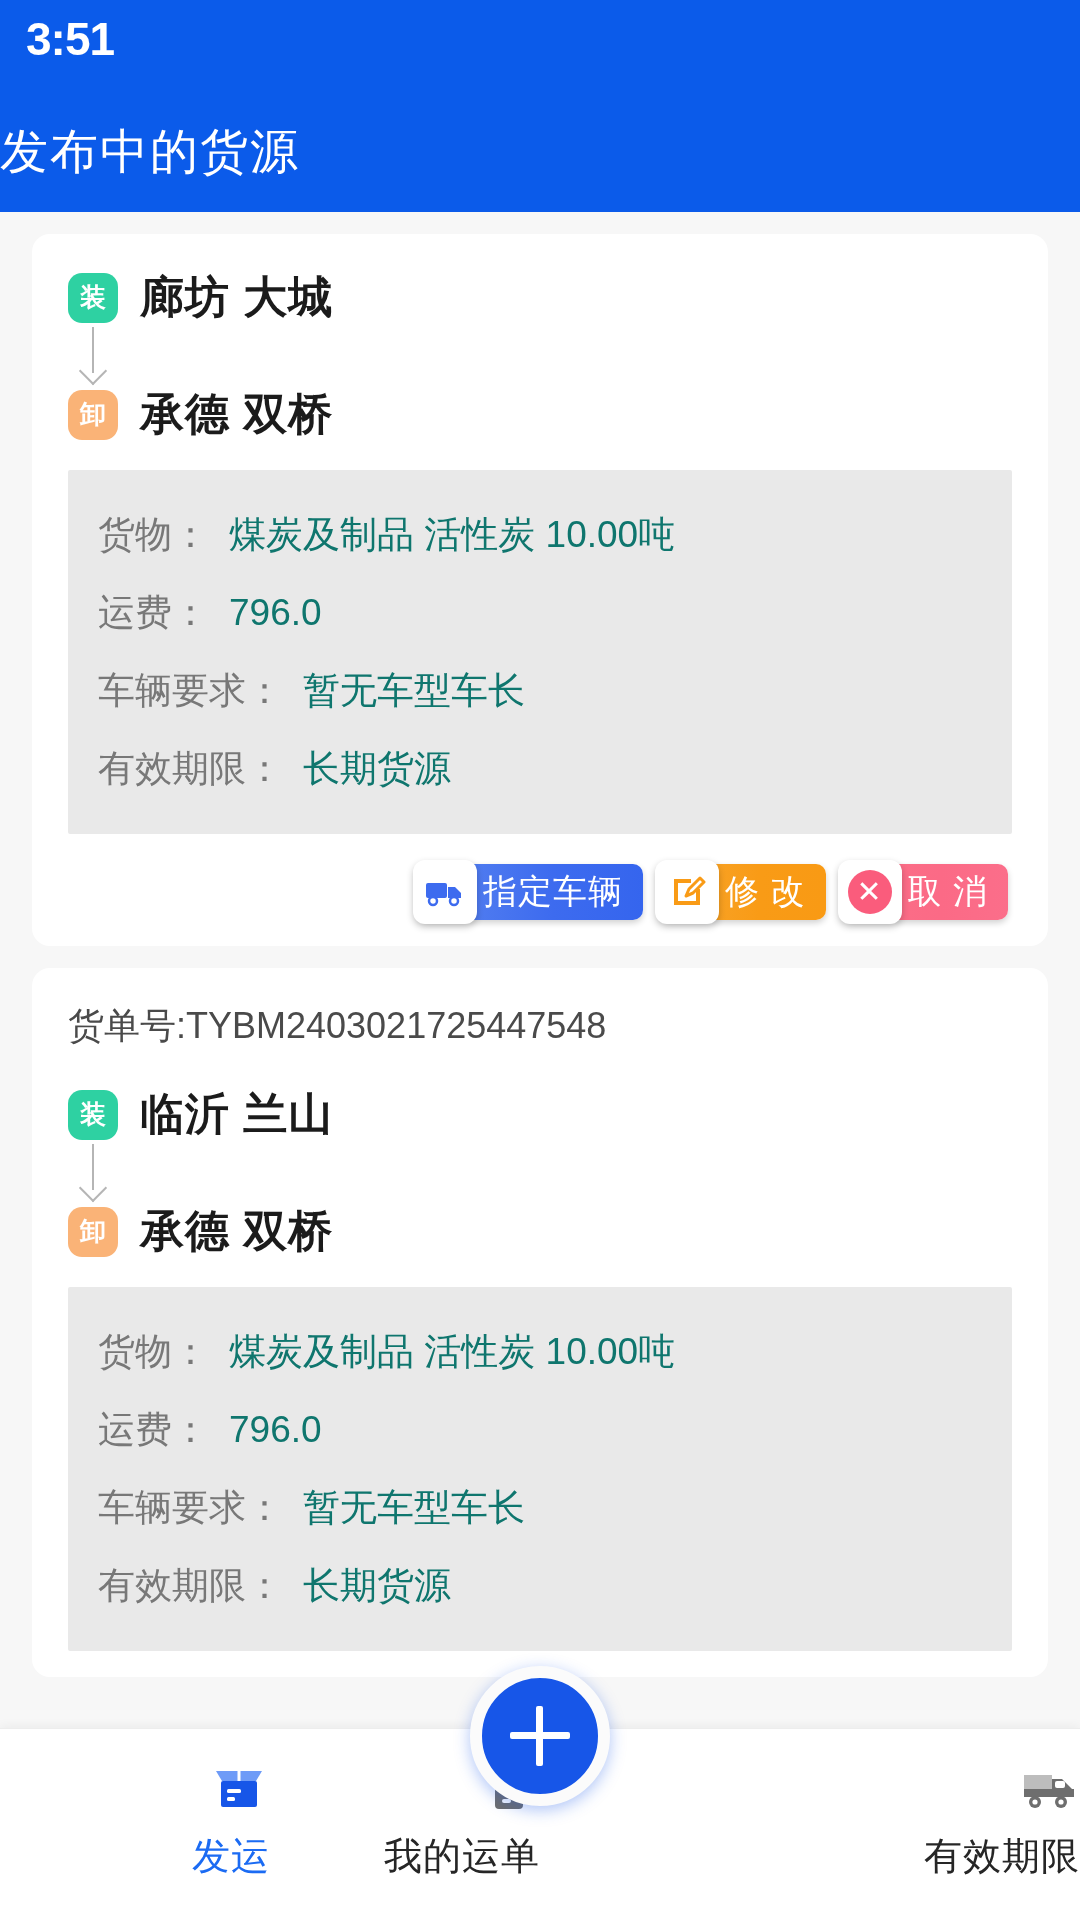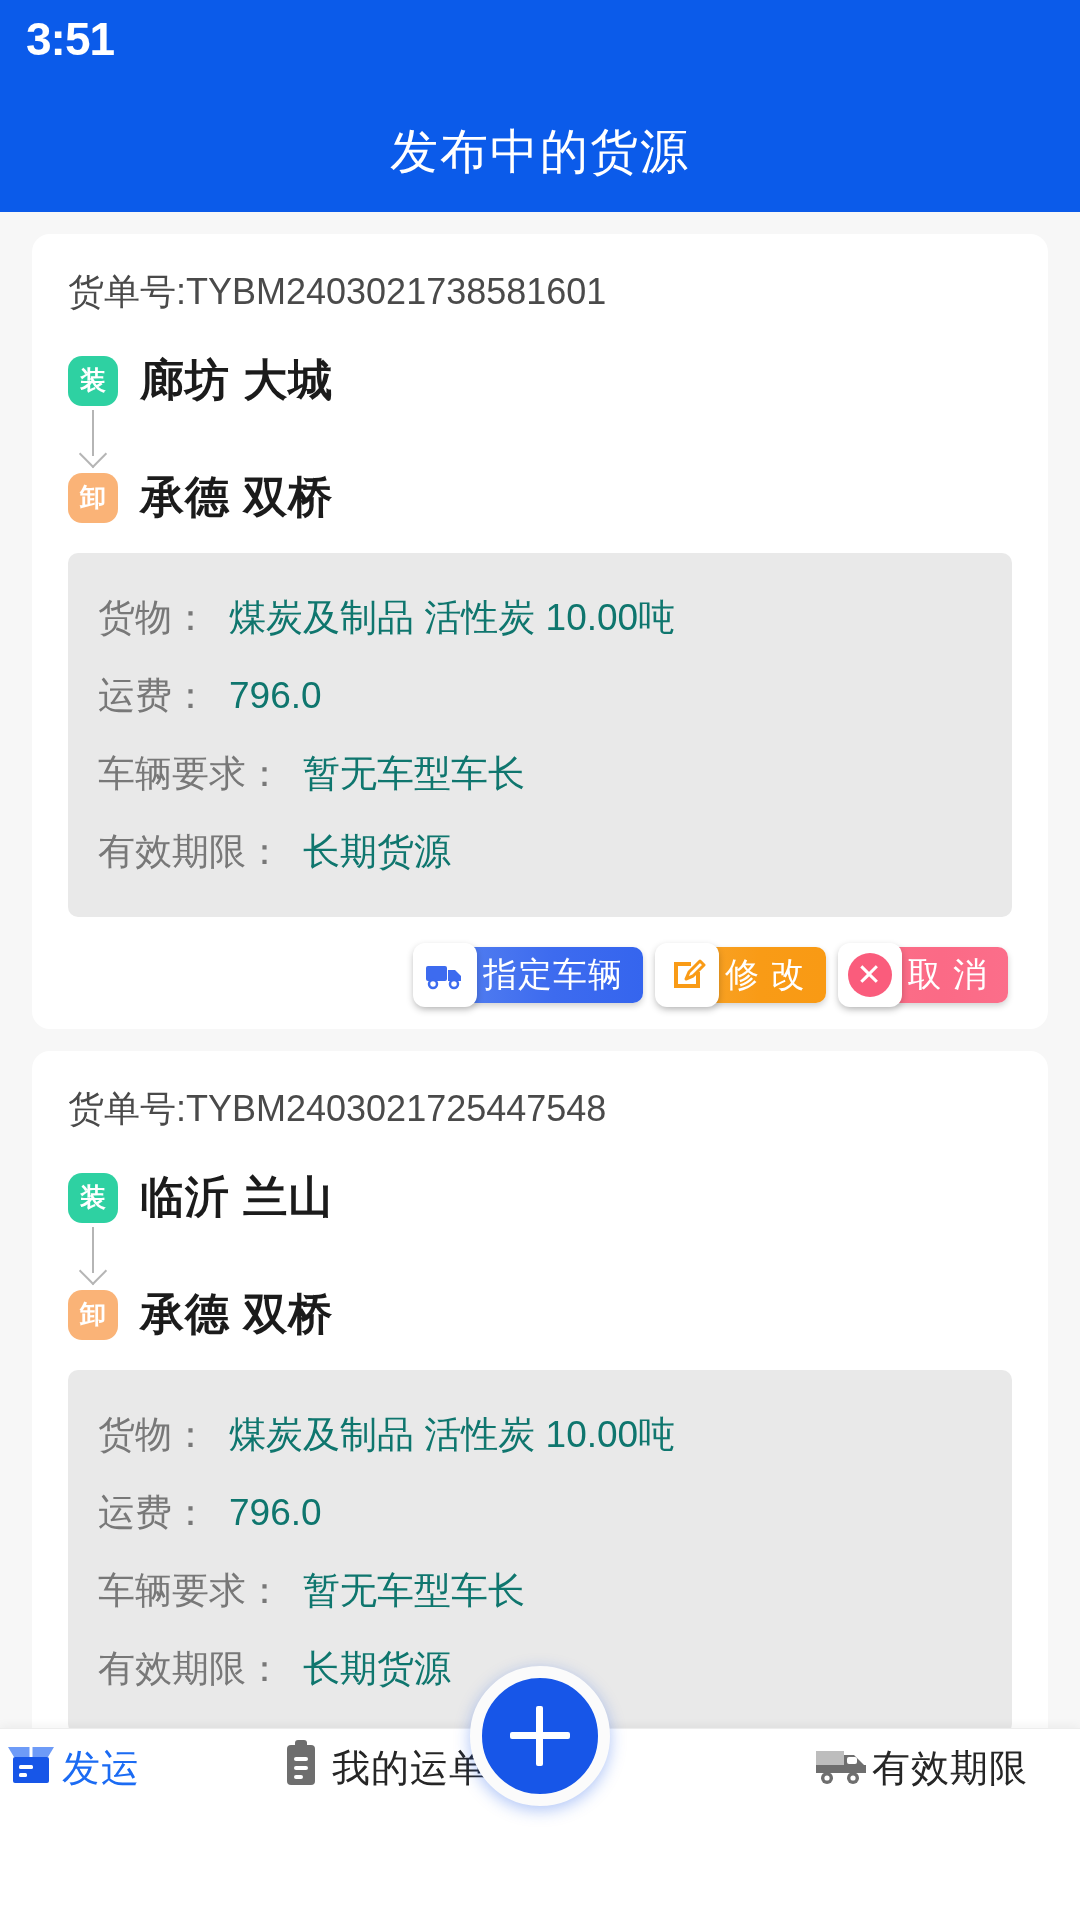--- a/index.html
+++ b/index.html
@@ -14,21 +14,21 @@
   .header {
     position:absolute; top:0; left:0; width:1080px; height:212px;
     background:#0B5BEA; color:#fff;padding-left:14px;
   }
   .status-time {
     position:absolute; left:26px; top:12px;
     font-size:46px; font-weight:bold; letter-spacing:-1px; color:#fff;
   }
   .header-title {
     position:absolute; left:0; top:120px; width:1080px;
-    text-align:center; font-size:48px; color:#fff; letter-spacing:2px;
+    font-size:48px; color:#fff; letter-spacing:2px;
   }
 
   
   .scroll { position:absolute; top:212px; left:0; width:1080px; height:1708px; overflow:hidden; }
 
   .card {
     position:relative; margin:22px 32px 0 32px;
     background:#fff; border-radius:18px; padding:34px 36px 26px 36px;
   }
   .order-no {
@@ -55,21 +55,21 @@
     position:absolute; left:24px; top:0; width:2px; height:46px; background:#b5b5b5;
   }
   .arrow-head {
     position:absolute; left:15px; top:34px; width:20px; height:20px;
     border-right:2px solid #b5b5b5; border-bottom:2px solid #b5b5b5;
     transform:rotate(45deg);
   }
 
   
   .detail {
-    margin-top:26px; background:#E9E9E9; border-radius:10px;
+    margin-top:26px; background:#E9E9E9; border-radius:2px;
     padding:26px 30px 26px 30px;
   }
   .detail-row {
     display:flex; align-items:baseline; padding:14px 0; font-size:37px; white-space:nowrap;
   }
   .detail-label { color:#787878; }
   .detail-value { color:#0f766e; margin-left:20px; }
 
   
   .actions {
@@ -98,21 +98,22 @@
     color:#fff; font-size:30px; line-height:1; font-weight:bold;
   }
 
   
   .nav {
     position:absolute; left:0; bottom:0; width:1080px; height:192px;
     background:#fff; border-top:1px solid #EDEDED;
     display:flex; align-items:flex-start; box-shadow:0 -2px 10px rgba(0,0,0,0.05);
   }
   .nav-item {
-    flex:1; display:flex; flex-direction:row; align-items:center;
+    flex:1; display:flex; flex-direction:column; align-items:flex-end;
+    padding-top:24px;
   }
   .nav-item .nav-icon { height:70px; display:flex; align-items:center; justify-content:center; }
   .nav-label { margin-top:8px; font-size:38px; color:#262626; letter-spacing:1px; }
   .nav-item.active .nav-label { color:#1B6BF3; }
   .nav-spacer { flex:1; }
 
   .fab {
     position:absolute; left:50%; transform:translateX(-50%); bottom:114px;
     width:140px; height:140px; border-radius:50%;
     background:#1756E8; display:flex; align-items:center; justify-content:center;
@@ -132,21 +133,20 @@
 <div id="app">
 
   <div class="header">
     <div class="status-time">3:51</div>
     <div class="header-title">发布中的货源</div>
   </div>
 
   <div class="scroll">
 
     <div class="card">
-      <div class="order-no">货单号:TYBM2403021738581601</div>
 
       <div class="route">
         <div class="route-row">
           <div class="badge load">装</div>
           <div class="place">廊坊 大城</div>
         </div>
         <div class="arrow-wrap">
           <div class="arrow-line"></div>
             <div class="arrow-head"></div>
         </div>

